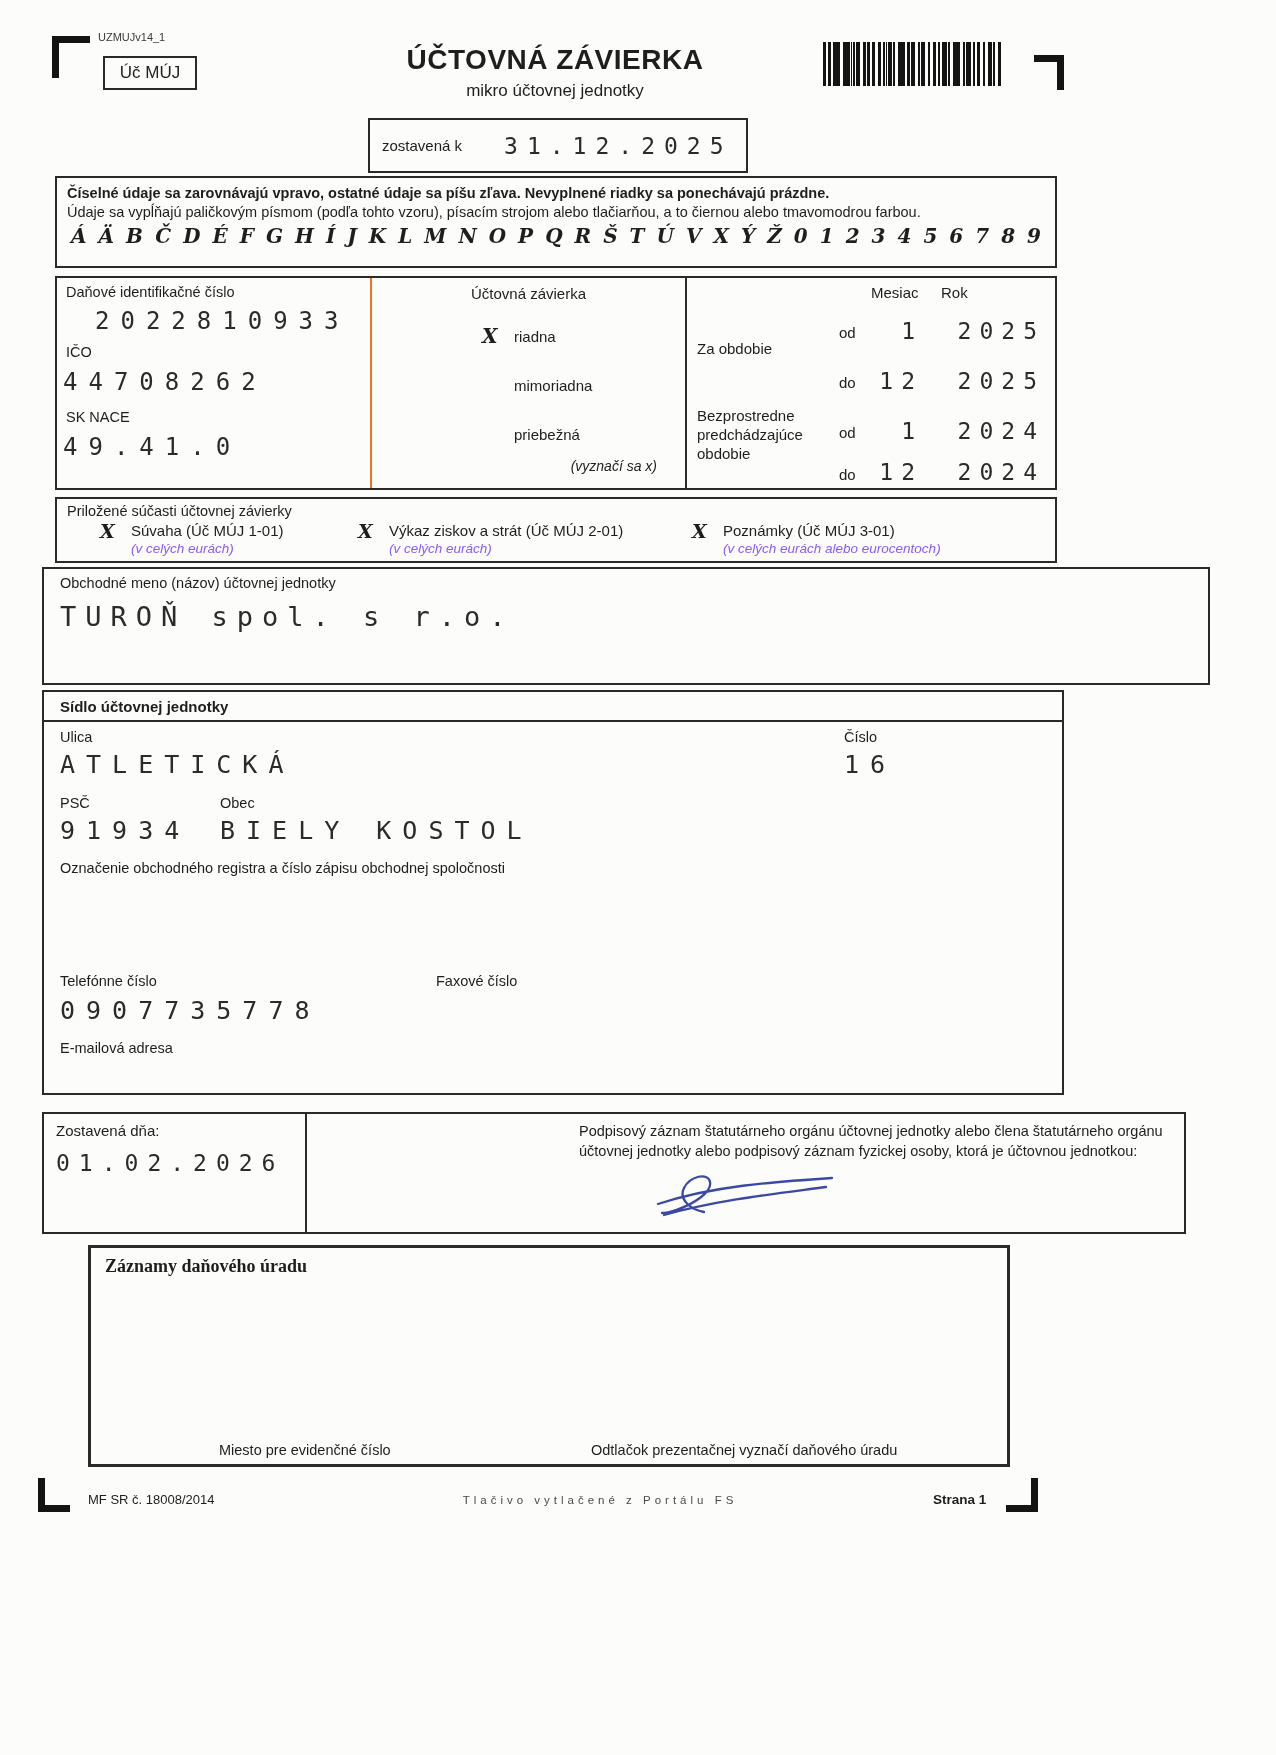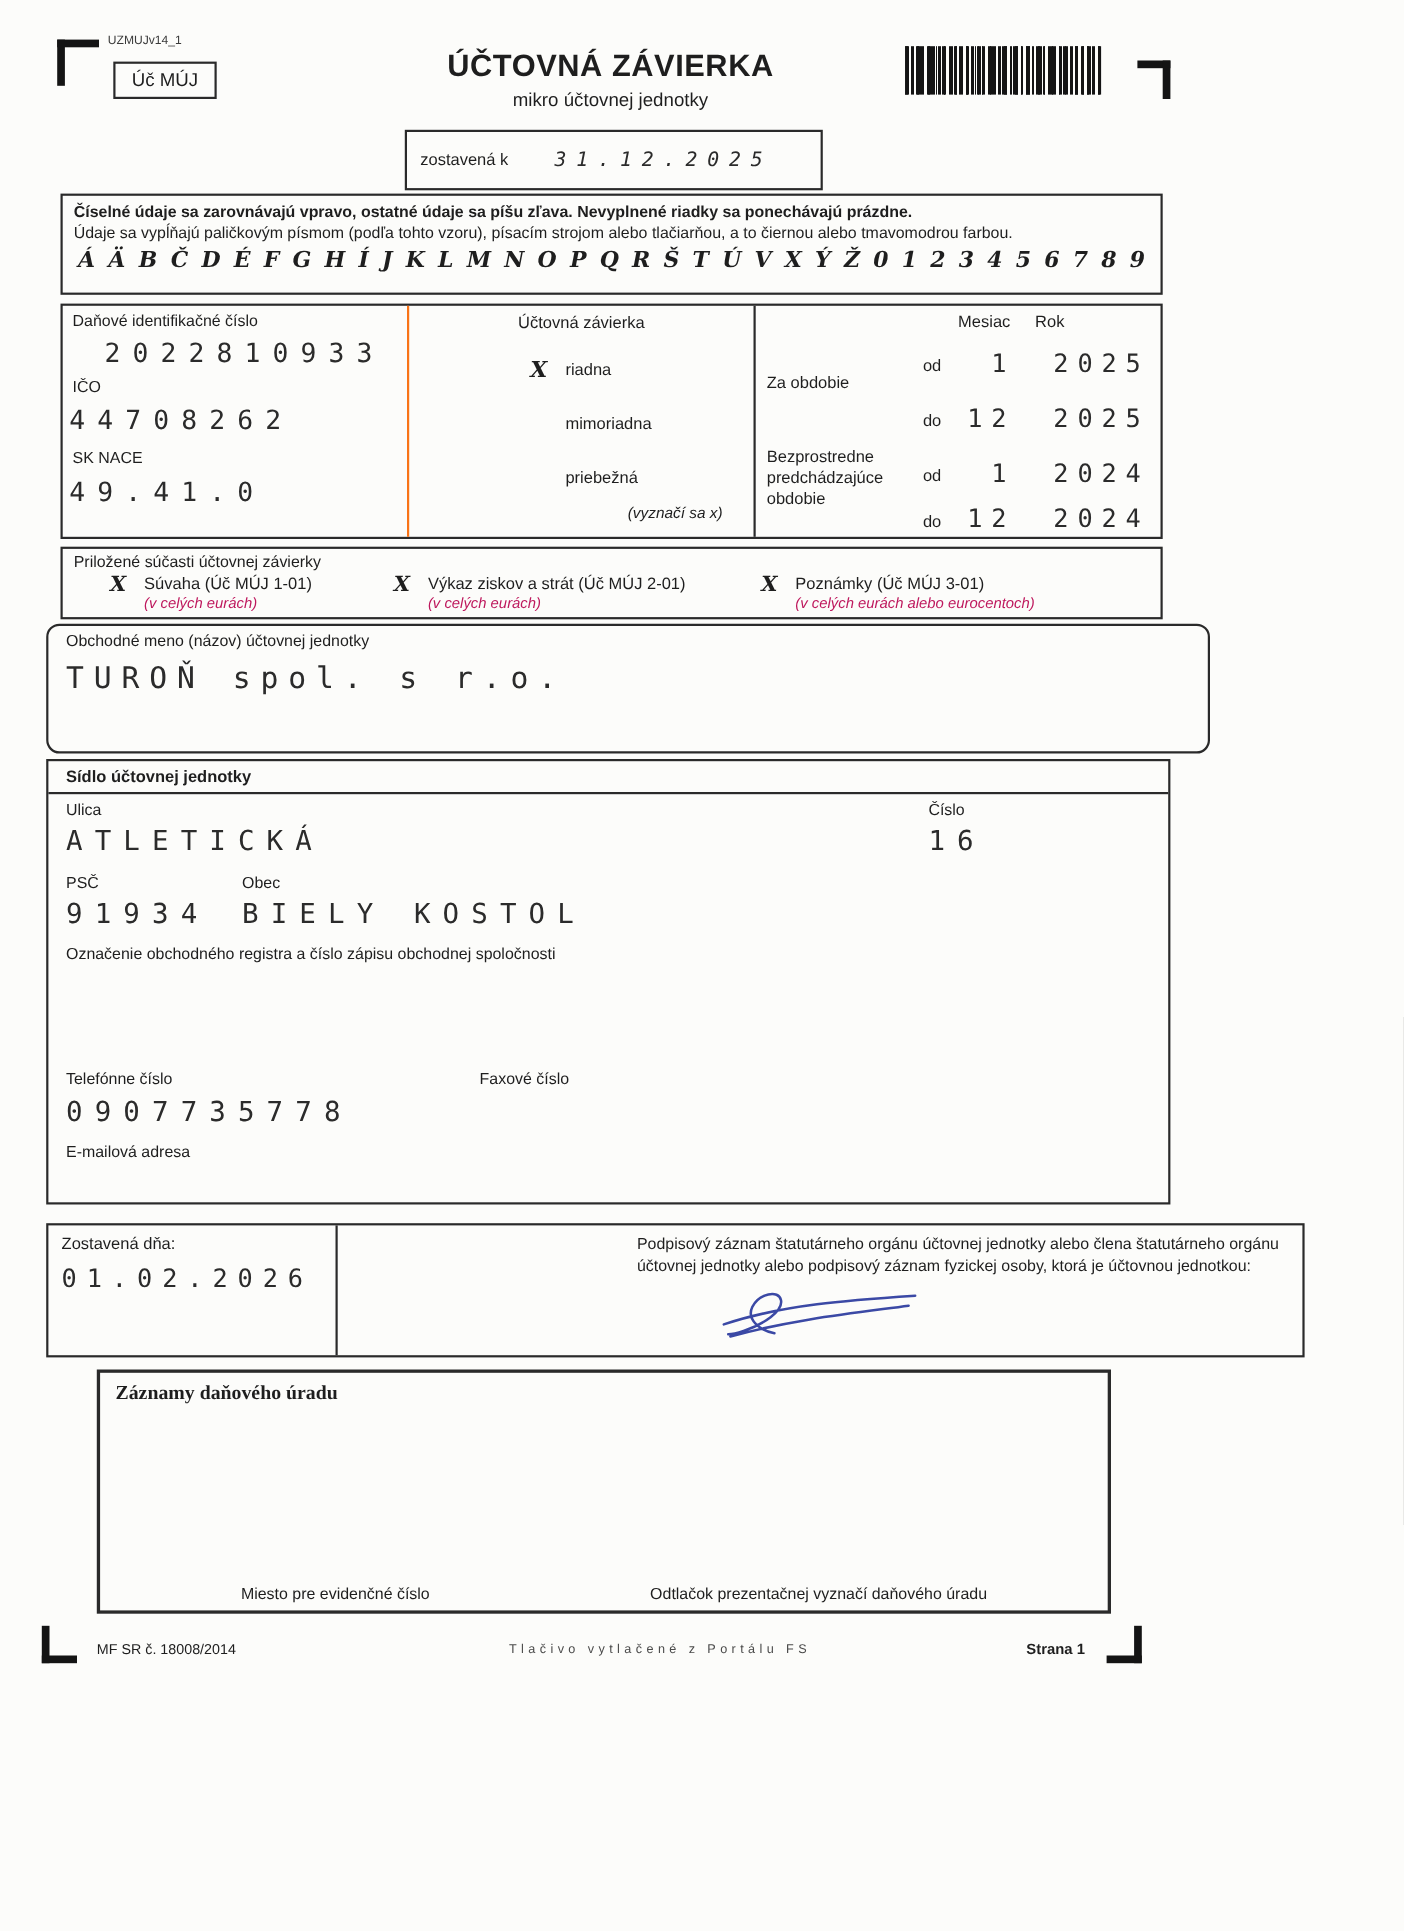--- a/index.html
+++ b/index.html
@@ -29,21 +29,21 @@
   .barcode { position:absolute; left:823px; top:42px; width:178px; height:44px;
     background:
       repeating-linear-gradient(90deg,#141414 0 2px,transparent 2px 5px),
       repeating-linear-gradient(90deg,#141414 0 1px,transparent 1px 7px),
       repeating-linear-gradient(90deg,#141414 0 3px,transparent 3px 11px);
   }
 
   
   .compiled-box { left:368px; top:118px; width:380px; height:55px; display:flex; align-items:center; padding-left:12px; }
   .compiled-box .lbl { font-size:15px; }
-  .compiled-box .filled { margin-left:42px; font-size:18px; letter-spacing:9px;font-style:italic; }
+  .compiled-box .filled { margin-left:42px; font-size:23px; letter-spacing:9px; }
 
   
   .instr-box { left:55px; top:176px; width:1002px; height:92px; padding:7px 10px 4px; }
   .instr1 { font-size:14.5px; font-weight:bold; }
   .instr2 { font-size:14.5px; margin-top:3px; }
   .vzor-row { display:flex; justify-content:space-between; margin-top:4px; padding:0 4px;
     font-family:"DejaVu Serif", serif; font-style:italic; font-weight:bold; font-size:20px; }
   .vzor-letters, .vzor-digits { letter-spacing:12px; white-space:nowrap; }
 
   
@@ -76,27 +76,27 @@
   .rl1 { top:46px; } .rv1 { top:40px; }
   .rl2 { top:96px; } .rv2 { top:90px; }
   .rl3 { top:146px; } .rv3 { top:140px; }
   .rl4 { top:188px; } .rv4 { top:181px; }
 
   
   .attach-box { left:55px; top:497px; width:1002px; height:66px; }
   .attach-lbl { position:absolute; left:10px; top:4px; font-size:14.5px; }
   .att-x { position:absolute; font-family:"DejaVu Serif", serif; font-style:italic; font-weight:bold; font-size:19px; }
   .att-lbl { position:absolute; font-size:15px; }
-  .att-note { position:absolute; font-style:italic; font-size:13.5px; color:#be185d; }
+  .att-note { position:absolute; font-style:italic; font-size:13.5px; color:#8b5cf6; }
   .a1x { left:43px; top:21px; }  .a1l { left:74px; top:23px; }  .a1n { left:74px; top:42px; }
   .a2x { left:301px; top:21px; } .a2l { left:332px; top:23px; } .a2n { left:332px; top:42px; }
   .a3x { left:635px; top:21px; } .a3l { left:666px; top:23px; } .a3n { left:666px; top:42px; }
 
   
-  .name-box { left:42px; top:567px; width:1058px; height:118px;border-radius:12px; }
+  .name-box { left:42px; top:567px; width:1168px; height:118px; }
   .name-lbl { position:absolute; left:16px; top:6px; font-size:14.5px; }
   .name-val { position:absolute; left:16px; top:32px; font-size:27px; letter-spacing:9px; }
 
   
   .sidlo-box { left:42px; top:690px; width:1022px; height:405px; }
   .sidlo-hdr { height:30px; border-bottom:2px solid #2a2a2a; display:flex; align-items:center; padding-left:16px;
     font-weight:bold; font-size:15px; }
   .s-lbl { position:absolute; font-size:14.5px; }
   .s-val { position:absolute; font-size:25px; letter-spacing:11px; }
   .ulica-lbl { left:16px; top:37px; }   .ulica-val { left:16px; top:58px; }

